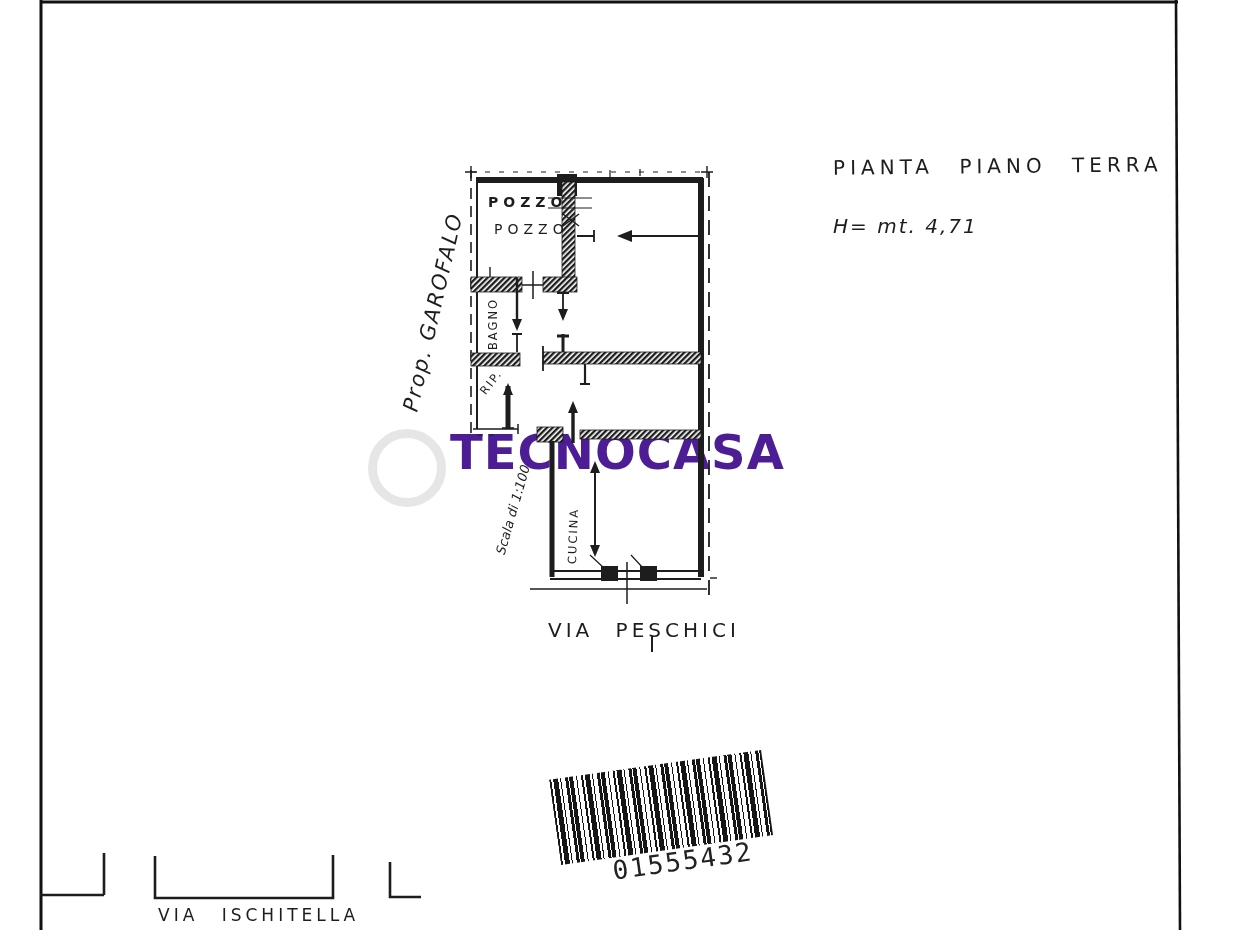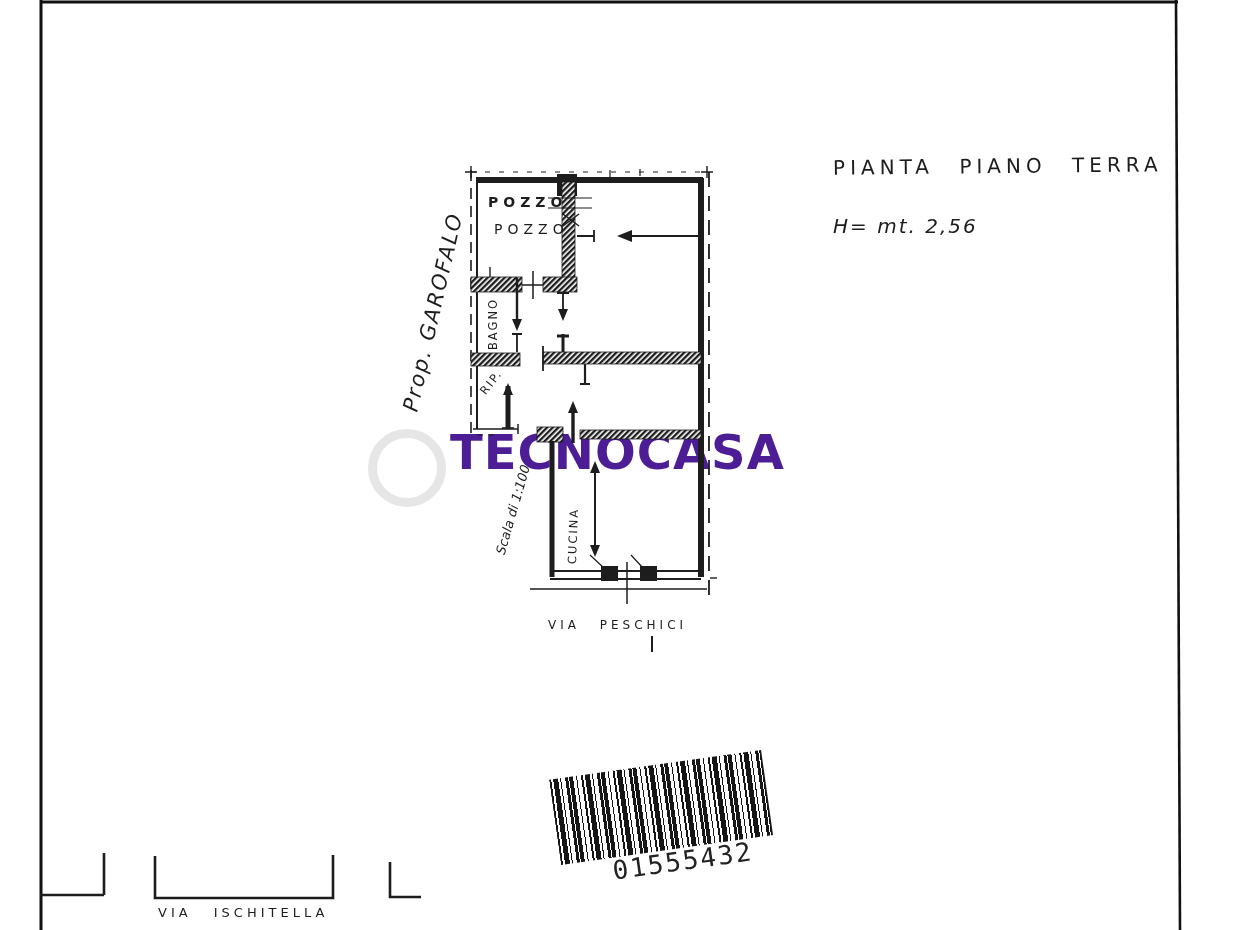--- a/index.html
+++ b/index.html
@@ -26,22 +26,22 @@
     transform:rotate(-74deg);transform-origin:center;
   }
   
   .lbl{font-size:14px;letter-spacing:5px;}
   .pozzo{left:488px;top:194px;font-weight:bold;}
   .luce{left:494px;top:221px;}
   .vlbl{font-size:11.5px;letter-spacing:2px;}
   .bagno{left:463px;top:317px;width:60px;text-align:center;transform:rotate(-90deg);transform-origin:center;}
   .rip{left:468px;top:375px;width:46px;text-align:center;transform:rotate(-52deg);transform-origin:center;}
   .cucina{left:538px;top:529px;width:70px;text-align:center;transform:rotate(-88deg);transform-origin:center;}
-  .street-plan{left:548px;top:618px;font-size:12px;letter-spacing:4px;word-spacing:12px;transform:rotate(-1deeg);}
-  .street-page{left:158px;top:905px;font-size:13px;letter-spacing:4px;word-spacing:14px;}
+  .street-plan{left:548px;top:618px;font-size:20px;letter-spacing:4px;word-spacing:12px;transform:rotate(-1deeg);}
+  .street-page{left:158px;top:905px;font-size:17px;letter-spacing:4px;word-spacing:14px;}
   
   .wm-ring{
     left:368px;top:429px;width:60px;height:60px;border-radius:50%;
     border:9px solid #e6e6e6;
   }
   .wm-text{
     left:450px;top:424px;font-size:48px;font-weight:700;
     color:#4c1d95;letter-spacing:1px;white-space:nowrap;text-align:right;
   }
   
@@ -160,21 +160,21 @@
     </g>
 
     <g stroke="#1d1d1d" fill="none" stroke-width="2.6">
       <path d="M40,895 H104 M104,853 V895"></path>
       <path d="M155,856 V898 H333 V855"></path>
       <path d="M390,862 V897 H421"></path>
     </g>
   </svg>
 
   <div class="abs hand title-note">PIANTA PIANO TERRA</div>
-  <div class="abs hand height-note">H= mt. 2,56</div>
+  <div class="abs hand height-note">H= mt. 4,71</div>
   <div class="abs hand owner-note">Prop. GAROFALO</div>
   <div class="abs hand scale-note">Scala di 1:100</div>
 
   <div class="abs hand lbl pozzo">POZZO</div>
   <div class="abs hand lbl luce">POZZO</div>
   <div class="abs hand vlbl bagno">BAGNO</div>
   <div class="abs hand vlbl rip">RIP.</div>
   <div class="abs hand vlbl cucina">CUCINA</div>
 
   <div class="abs hand street-plan">VIA PESCHICI</div>

